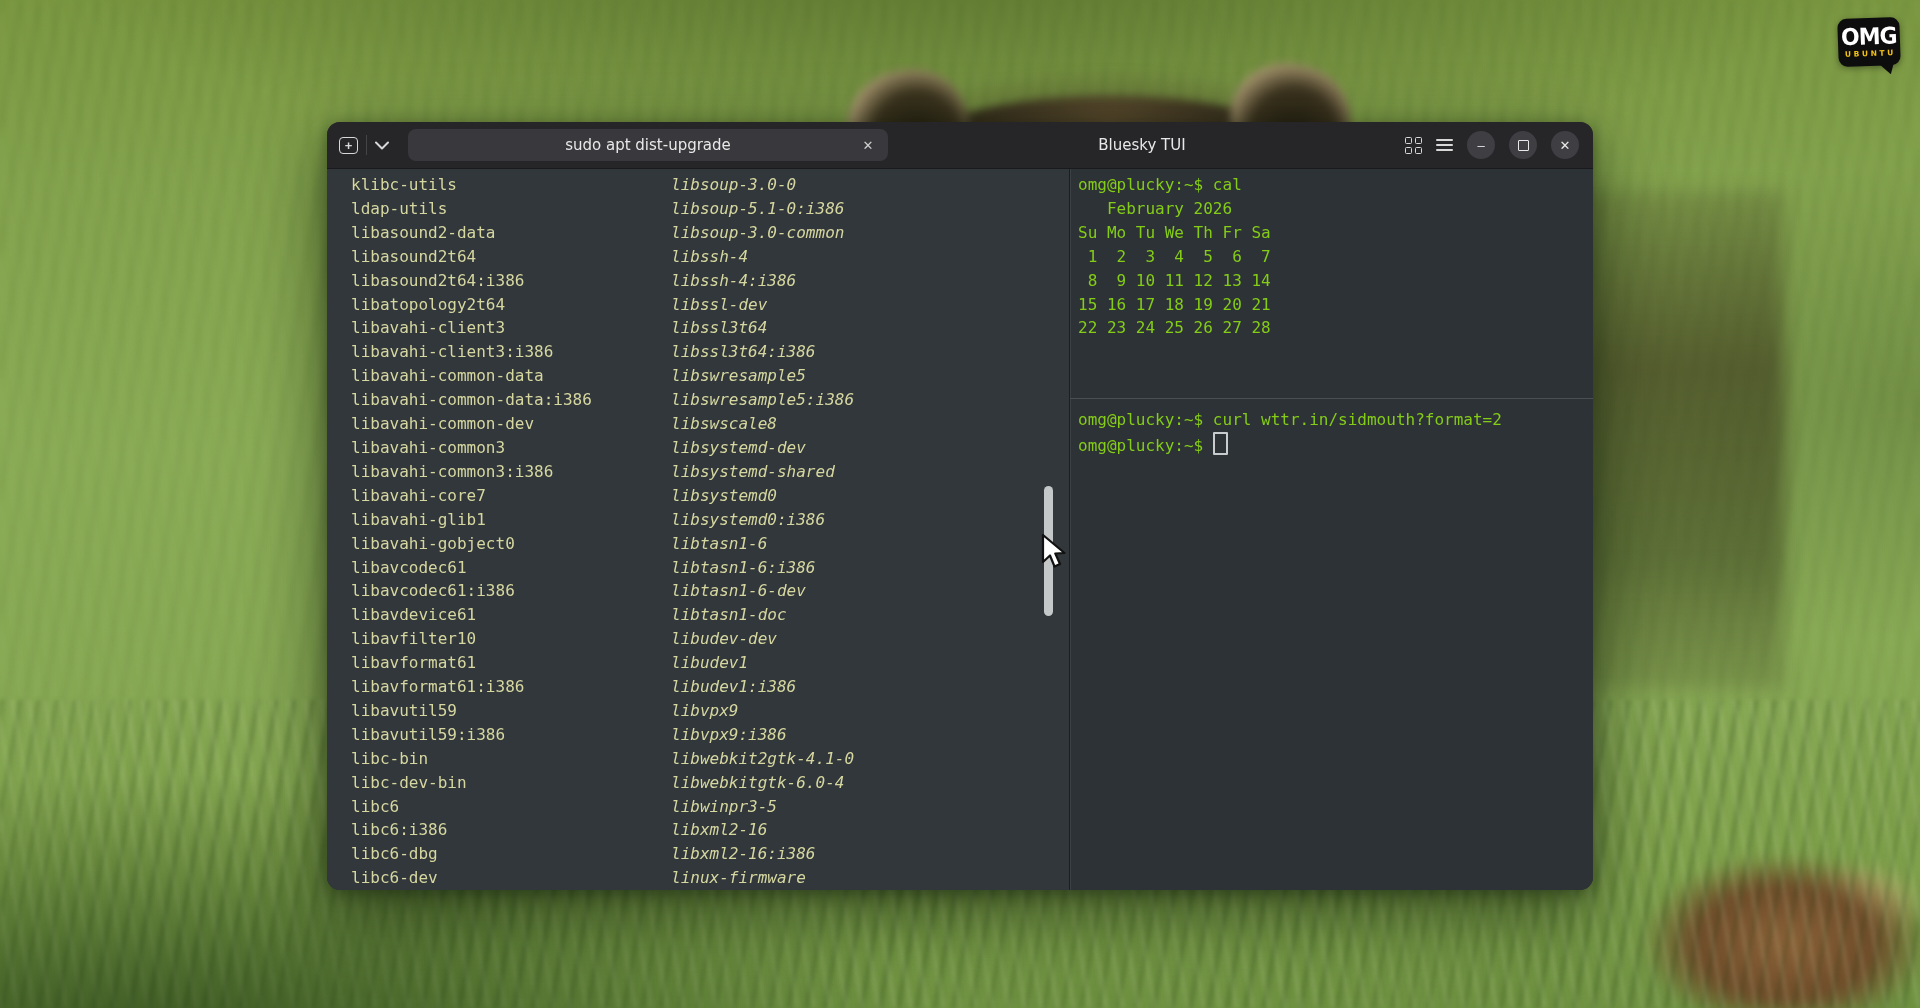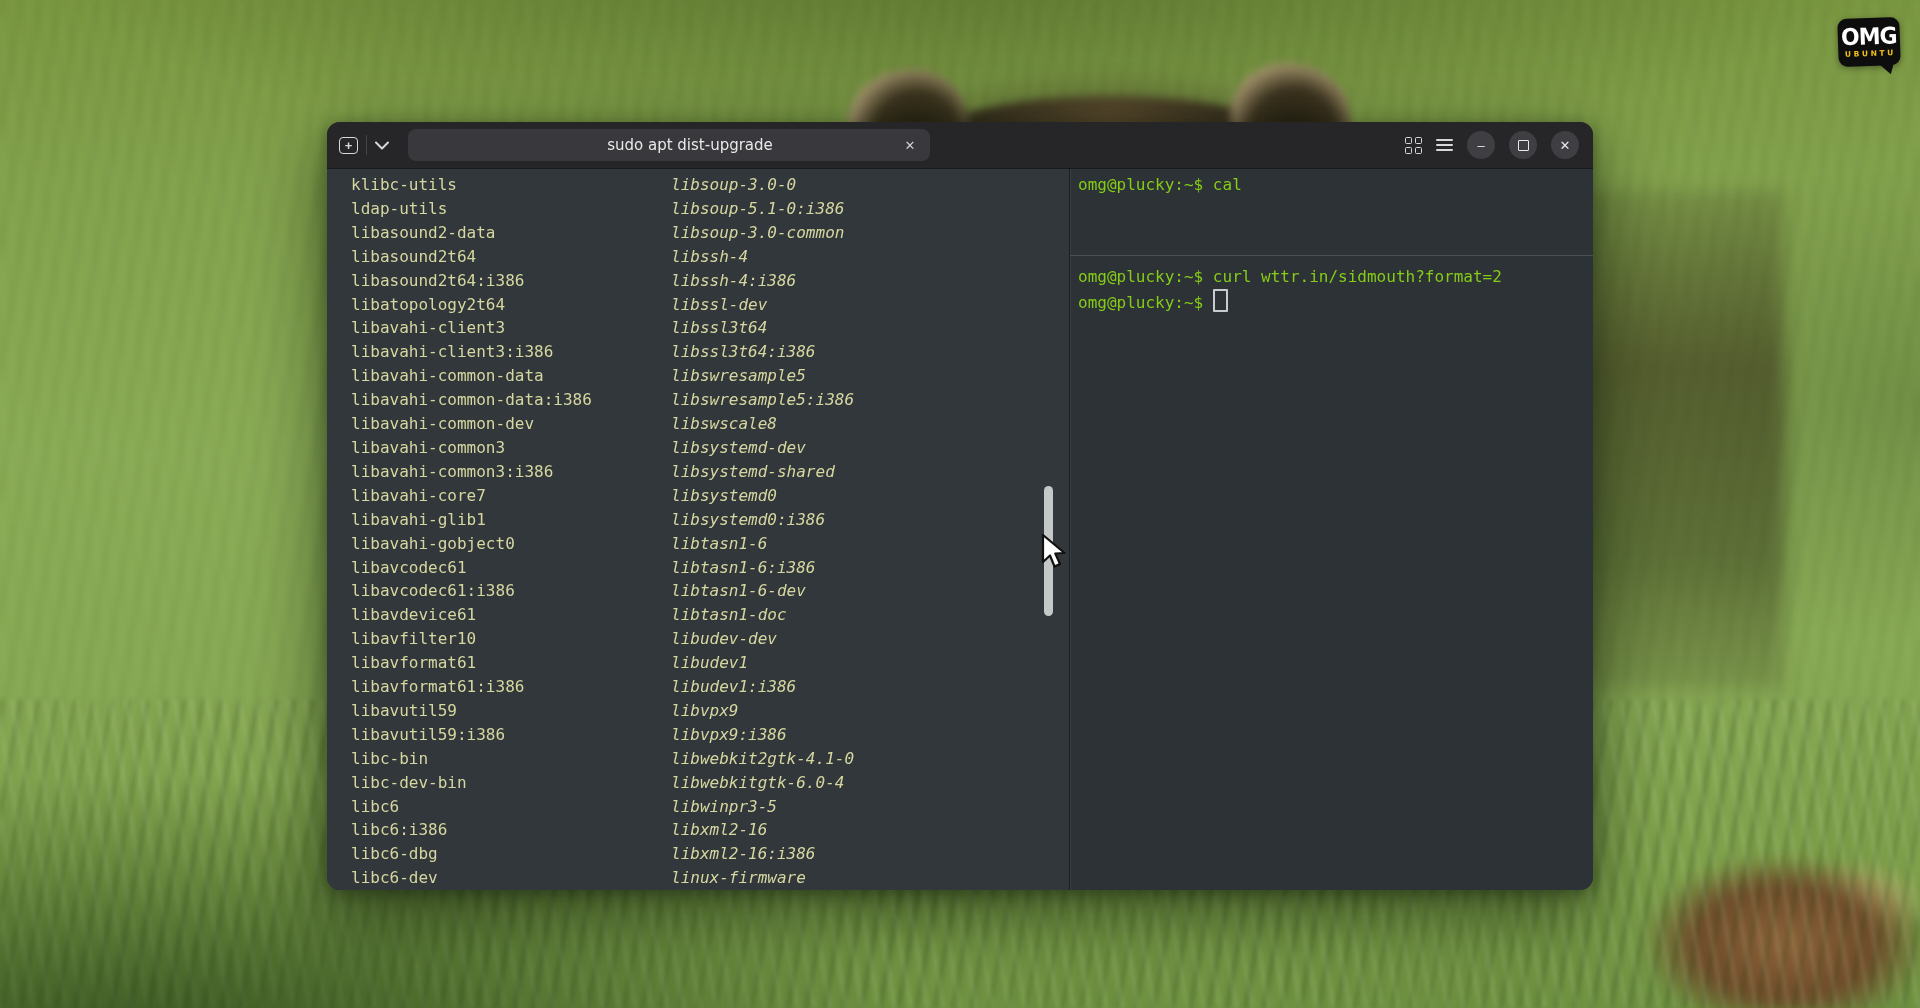--- a/index.html
+++ b/index.html
@@ -57,21 +57,21 @@
       border-radius:13px;overflow:hidden;background:#2e3337;
       box-shadow:0 24px 70px rgba(10,20,6,0.55), 0 4px 18px rgba(10,20,6,0.4);}
   .header{position:relative;height:46px;background:#262629;border-bottom:1px solid #1a1a1c;}
   .hdr-btn{background:transparent;border:none;color:#d8d8d8;cursor:pointer;padding:0;
       display:flex;align-items:center;justify-content:center;}
   .hdr-left{position:absolute;left:12px;top:0;height:46px;display:flex;align-items:center;gap:8px;}
   .newtab-icon{width:17px;height:15px;border:1.6px solid #d8d8d8;border-radius:4px;position:relative;
       display:flex;align-items:center;justify-content:center;font-size:13px;font-weight:700;color:#d8d8d8;line-height:1;}
   .vsep{width:1px;height:20px;background:#454549;}
   .tab{position:absolute;top:7px;height:32px;border-radius:8px;display:flex;align-items:center;
-      justify-content:center;cursor:pointer;padding-left:42px;}
+      justify-content:center;cursor:pointer;}
   .tab.active{left:81px;width:480px;background:#39393d;}
   .tab.inactive{left:572px;width:486px;background:transparent;}
   .tab-title{color:#e8e8e8;font-size:15px;white-space:nowrap;}
   .tab-close{position:absolute;right:10px;top:6px;width:20px;height:20px;font-size:13px;color:#cfcfcf;}
   .hdr-right{position:absolute;right:14px;top:0;height:46px;display:flex;align-items:center;gap:14px;}
   .grid-icon{display:grid;grid-template-columns:7px 7px;grid-template-rows:7px 7px;gap:3px;}
   .grid-icon span{border:1.5px solid #d8d8d8;border-radius:1.5px;}
   .burger-icon{display:flex;flex-direction:column;gap:3.5px;width:17px;}
   .burger-icon span{height:1.8px;background:#d8d8d8;border-radius:1px;}
   .circle-btn{width:28px;height:28px;border-radius:50%;background:#3e3e43;color:#e8e8e8;
@@ -154,20 +154,23 @@
       </button>
     </div>
 
     <div class="tab active">
       <span class="tab-title">sudo apt dist-upgrade</span>
       <button class="hdr-btn tab-close">
         <span>✕</span>
       </button>
     </div>
 
+    <div class="tab inactive">
+      <span class="tab-title">Bluesky TUI</span>
+    </div>
 
     <div class="hdr-right">
       <button class="hdr-btn">
         <span class="grid-icon">
             <span></span>
             <span></span>
             <span></span>
             <span></span>
           </span>
       </button>
@@ -254,20 +257,28 @@
           <div class="pkg">libwinpr3-5</div>
           <div class="pkg">libxml2-16</div>
           <div class="pkg">libxml2-16:i386</div>
           <div class="pkg">linux-firmware</div>
         </div>
       <div class="scroll-thumb"></div>
     </div>
 
     <div class="pane-right">
       <div class="tline"><span>omg@plucky:~$ </span><span>cal</span></div>
+      <div>
+          <div class="tline">   February 2026</div>
+          <div class="tline">Su Mo Tu We Th Fr Sa</div>
+          <div class="tline"> 1  2  3  4  5  6  7</div>
+          <div class="tline"> 8  9 10 11 12 13 14</div>
+          <div class="tline">15 16 17 18 19 20 21</div>
+          <div class="tline">22 23 24 25 26 27 28</div>
+        </div>
       <div class="blank"></div>
       <div class="blank"></div>
       <div class="cmd-sep"></div>
       <div class="tline"><span>omg@plucky:~$ </span><span>curl wttr.in/sidmouth?format=2</span></div>
       <div class="tline"><span>omg@plucky:~$ </span><span class="cursor-box"></span></div>
     </div>
   </div>
 </div>
 
 <svg class="mouse-cursor" width="28" height="38" viewBox="0 0 28 38">

